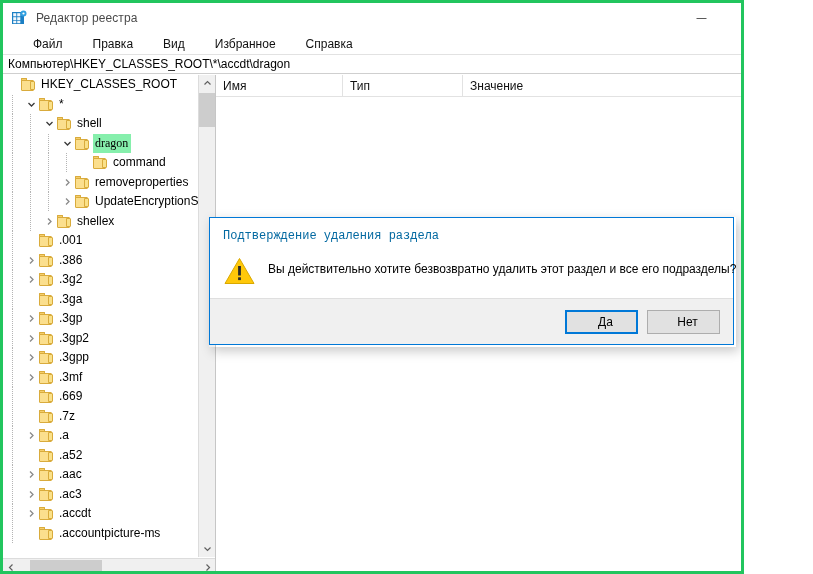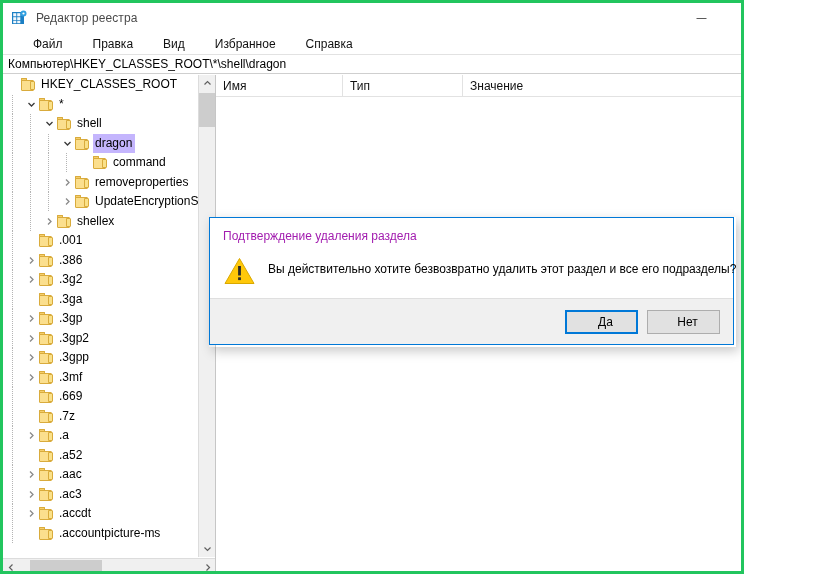--- a/index.html
+++ b/index.html
@@ -104,21 +104,22 @@
     display: flex; align-items: center;
     white-space: nowrap;
     position: relative;
   }
   .tree-label {
     font-size: 12px; color: #000000;
     padding: 0 3px 0 2px;
     line-height: 19px;
   }
   .tree-row.selected .tree-label {
-    background: #c4b5fd;
+    background: #86efac;
+    font-family: Liberation Serif, serif;
   }
   .twisty {
     width: 16px; height: 19px; flex: none;
     display: flex; align-items: center; justify-content: center;
   }
   .twisty svg { display: block; }
   .folder {
     width: 15px; height: 13px; flex: none;
     margin-right: 3px;
     position: relative;
@@ -244,23 +245,24 @@
   }
   .dialog {
     position: absolute;
     left: 206px; top: 214px;
     width: 525px; height: 128px;
     background: #ffffff;
     border: 1px solid #0078d7;
     display: flex; flex-direction: column;
   }
   .dlg-title {
-    font-size: 12px; color: #a21caf;
+    font-size: 12px; color: #0369a1;
     padding: 11px 0 0 13px;
     white-space: nowrap;
+    font-family: Liberation Mono, monospace;
   }
   .dlg-body {
     flex: 1;
     display: flex; align-items: flex-start;
     padding: 13px 14px 0 14px;
   }
   .warn-icon {
     width: 31px; height: 28px; flex: none;
     margin-right: 13px; margin-top: 1px;
   }
@@ -337,21 +339,21 @@
 
   <div class="menubar">
     <div class="menu-item">Файл</div>
     <div class="menu-item">Правка</div>
     <div class="menu-item">Вид</div>
     <div class="menu-item">Избранное</div>
     <div class="menu-item">Справка</div>
   </div>
 
   <div class="addressbar">
-    <div class="address-text">Компьютер\HKEY_CLASSES_ROOT\*\shell\dragon</div>
+    <div class="address-text">Компьютер\HKEY_CLASSES_ROOT\*\accdt\dragon</div>
   </div>
 
   <div class="content">
 
     <div class="tree-pane">
       <div class="tree-scrollarea" id="tree-list">
           <div class="tree-row">
             <span style="flex: 0 0 auto; display: block; width: 2px;"></span>
             <span class="twisty"></span>
             <span class="folder">

